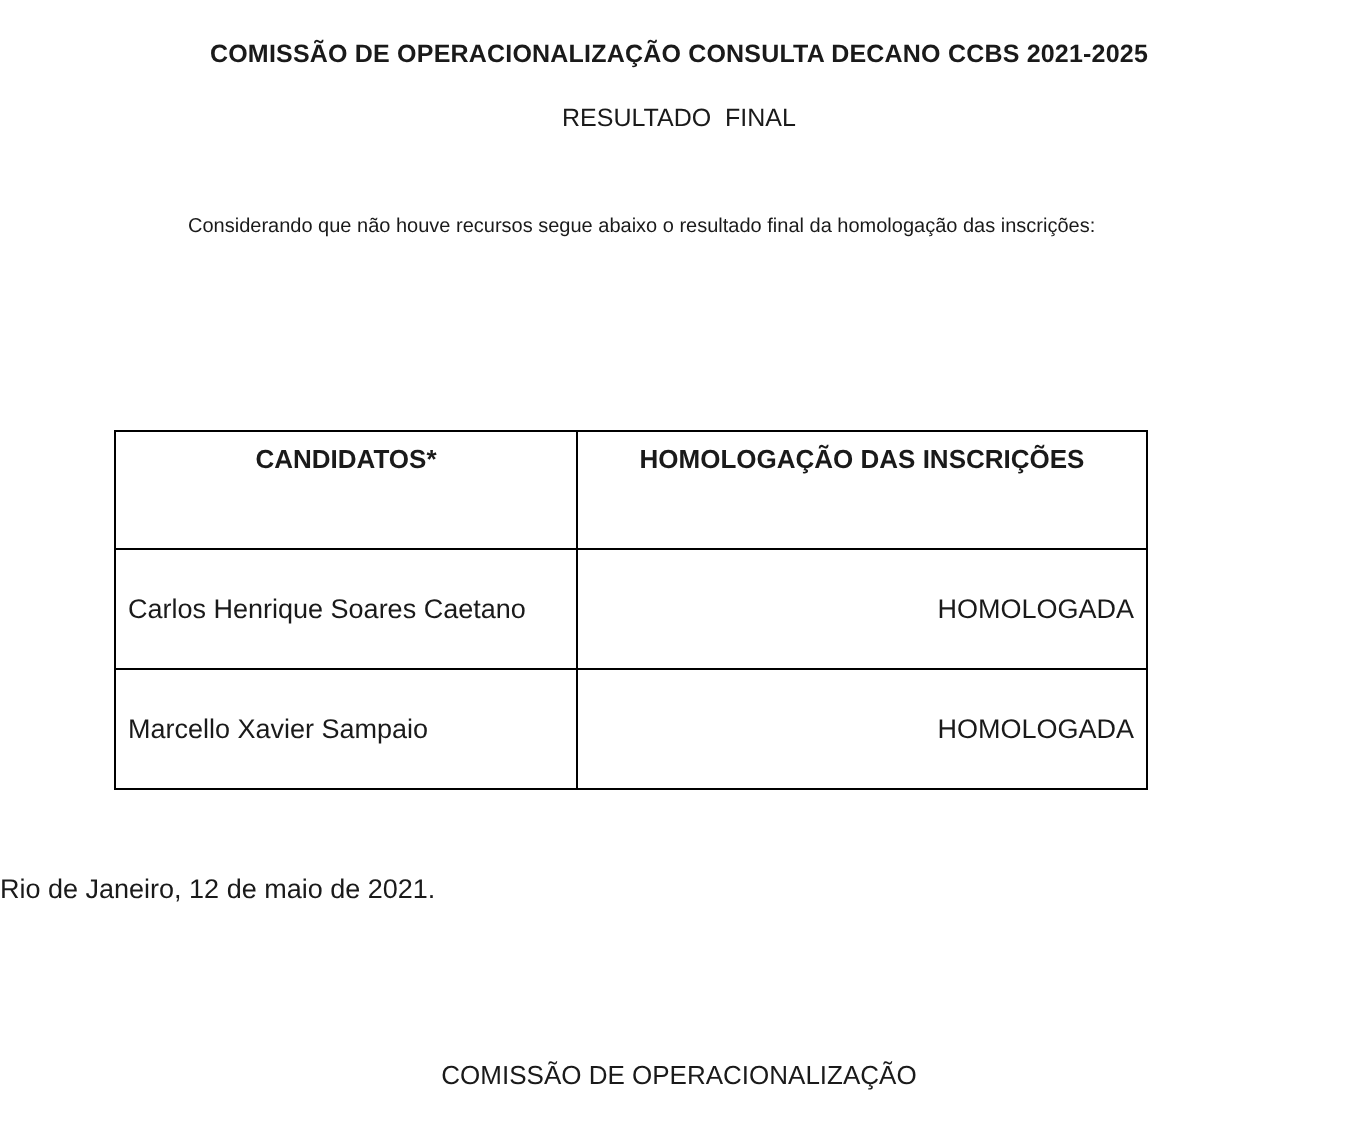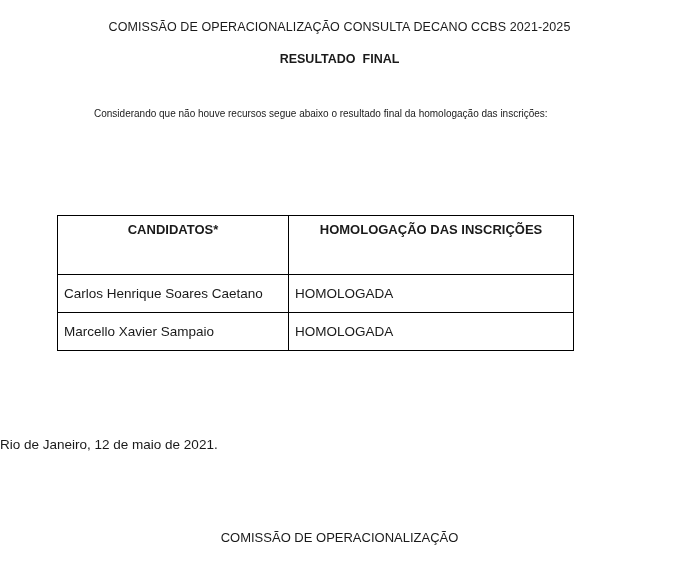--- a/index.html
+++ b/index.html
@@ -15,31 +15,31 @@
     font-family: "Liberation Sans", "DejaVu Sans", sans-serif;
     color: #1a1a1a;
     overflow: hidden;
   }
   .doc-title {
     position: absolute;
     top: 20px;
     left: 0;
     width: 100%;
     text-align: center;
-    font-weight: normal;
+    font-weight: bold;
     font-size: 12.5px;
     letter-spacing: 0.1px;
   }
   .doc-subtitle {
     position: absolute;
     top: 52px;
     left: 0;
     width: 100%;
     text-align: center;
-    font-weight: bold;
+    font-weight: normal;
     font-size: 12.5px;
     white-space: pre-wrap;
   }
   .intro-paragraph {
     position: absolute;
     top: 105px;
     left: 48px;
     width: 560px;
     font-size: 10px;
     line-height: 1.75;
@@ -60,30 +60,30 @@
   }
   .results-table th {
     font-weight: bold;
     text-align: center;
     vertical-align: top;
     height: 52px;
     padding: 6px 4px 0 4px;
   }
   .results-table td {
     height: 37px;
-    padding: 0 6px;
+    padding: 11px 6px;
   }
   .col-candidate { width: 231px; }
   .col-status    { width: 285px; }
   td.cell-candidate {
     text-align: left;
     font-size: 13.5px;
   }
   td.cell-status {
-    text-align: left;
+    text-align: right;
     font-size: 13.5px;
   }
   .footnote {
     position: absolute;
     top: 348px;
     left: 62px;
     width: 570px;
     font-size: 13.5px;
     letter-spacing: 0.2px;
   }

